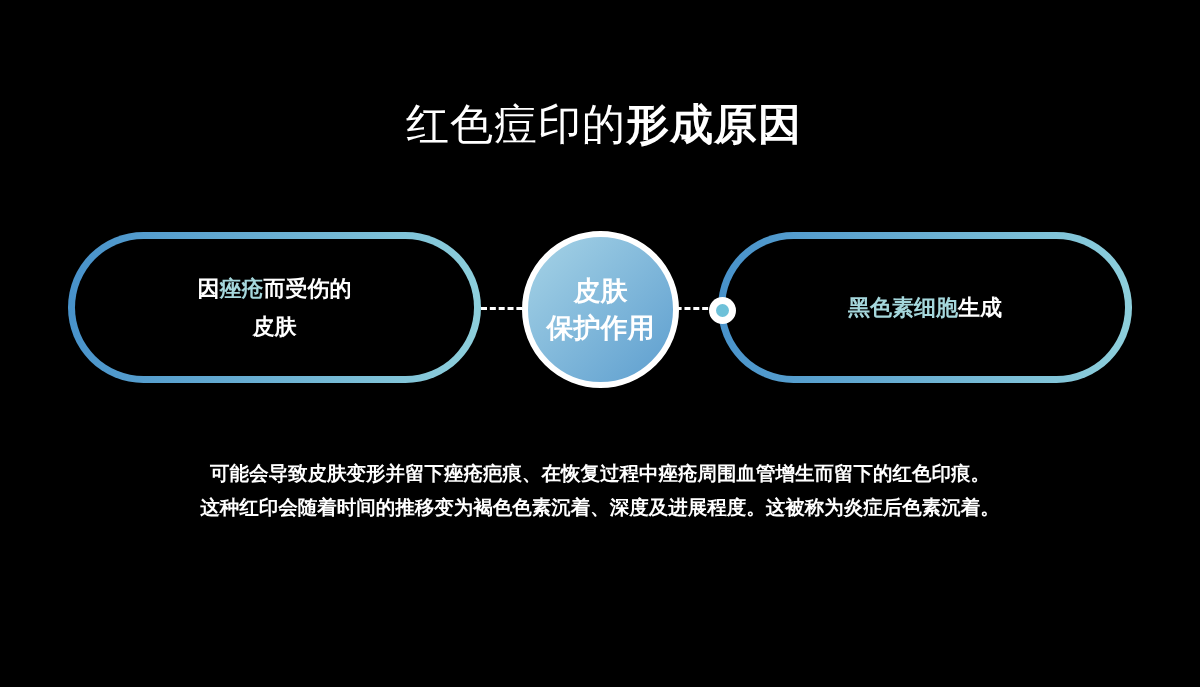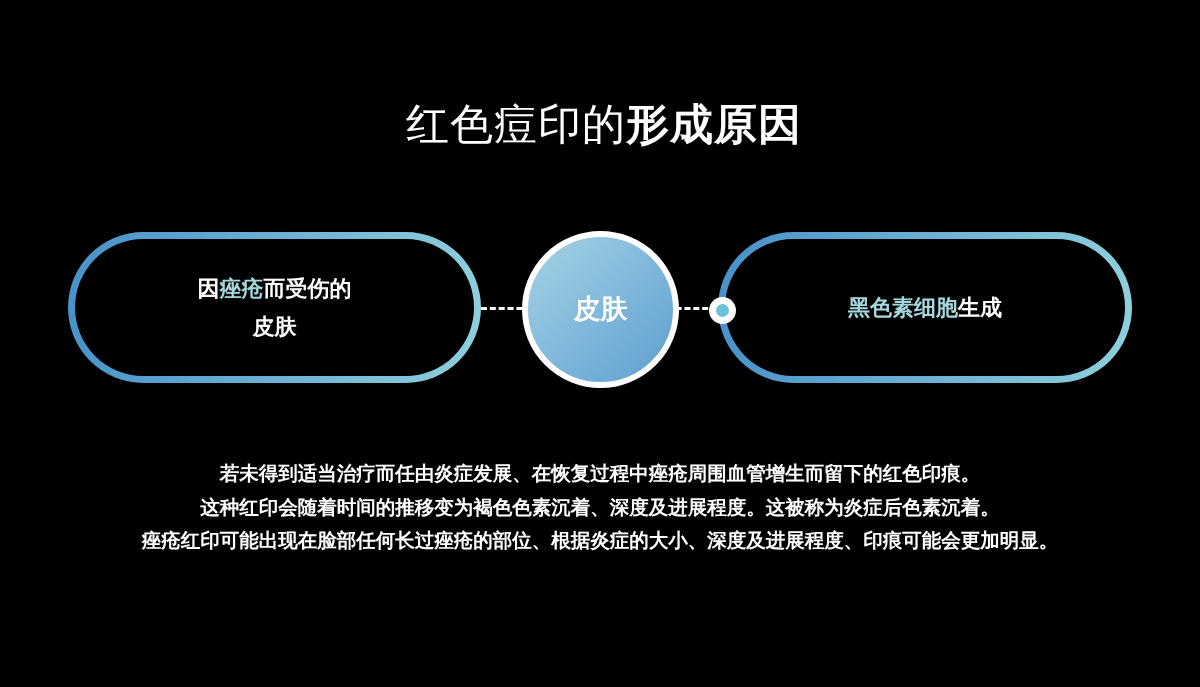--- a/index.html
+++ b/index.html
@@ -146,31 +146,31 @@
 
   <div class="pill left">
     <div class="pill-inner">
       <span><span>因</span><span class="teal">痤疮</span><span>而受伤的</span></span>
       <span>皮肤</span>
     </div>
   </div>
 
   <div class="circle">
     <span>皮肤</span>
+    <span>保护作用</span>
   </div>
 
   <div class="pill right">
     <div class="pill-inner">
       <span><span class="teal">黑色素细胞</span><span>生成</span></span>
     </div>
   </div>
 
   <div class="donut">
     <div class="donut-core"></div>
   </div>
 
   <div class="description">
-    <p>若未得到适当治疗而任由炎症发展、在恢复过程中痤疮周围血管增生而留下的红色印痕。</p>
+    <p>可能会导致皮肤变形并留下痤疮疤痕、在恢复过程中痤疮周围血管增生而留下的红色印痕。</p>
     <p>这种红印会随着时间的推移变为褐色色素沉着、深度及进展程度。这被称为炎症后色素沉着。</p>
-    <p>痤疮红印可能出现在脸部任何长过痤疮的部位、根据炎症的大小、深度及进展程度、印痕可能会更加明显。</p>
   </div>
 
 </div>
 
 </body></html>

